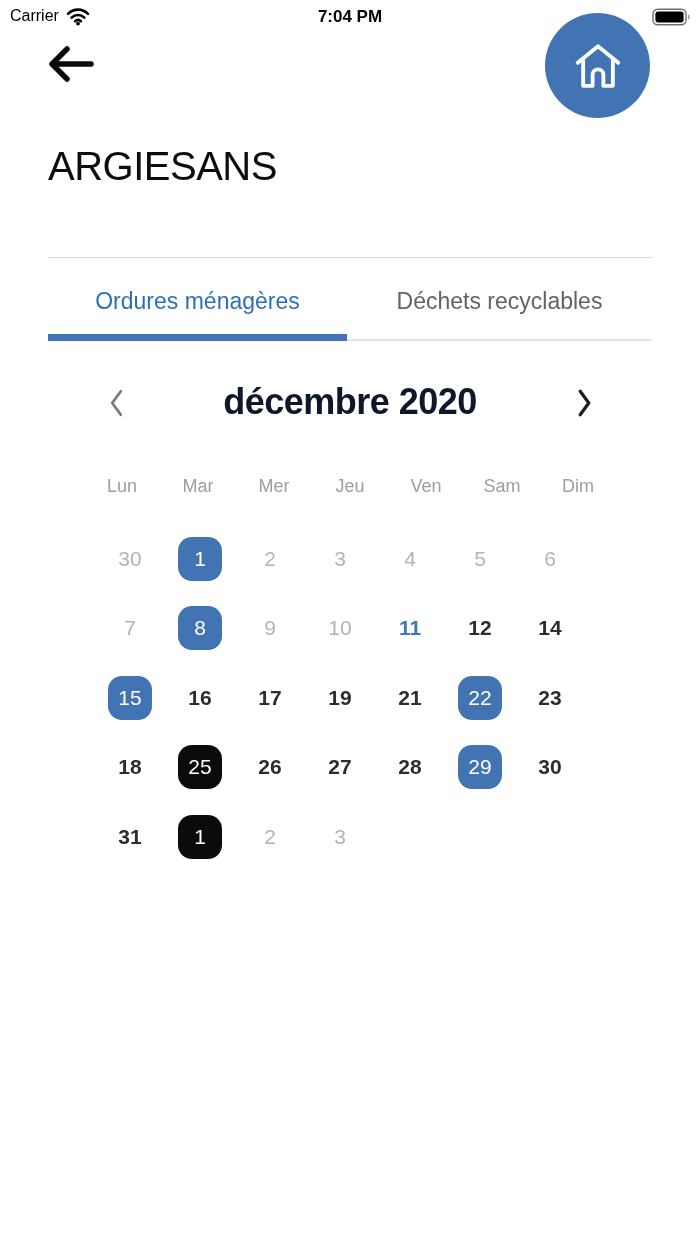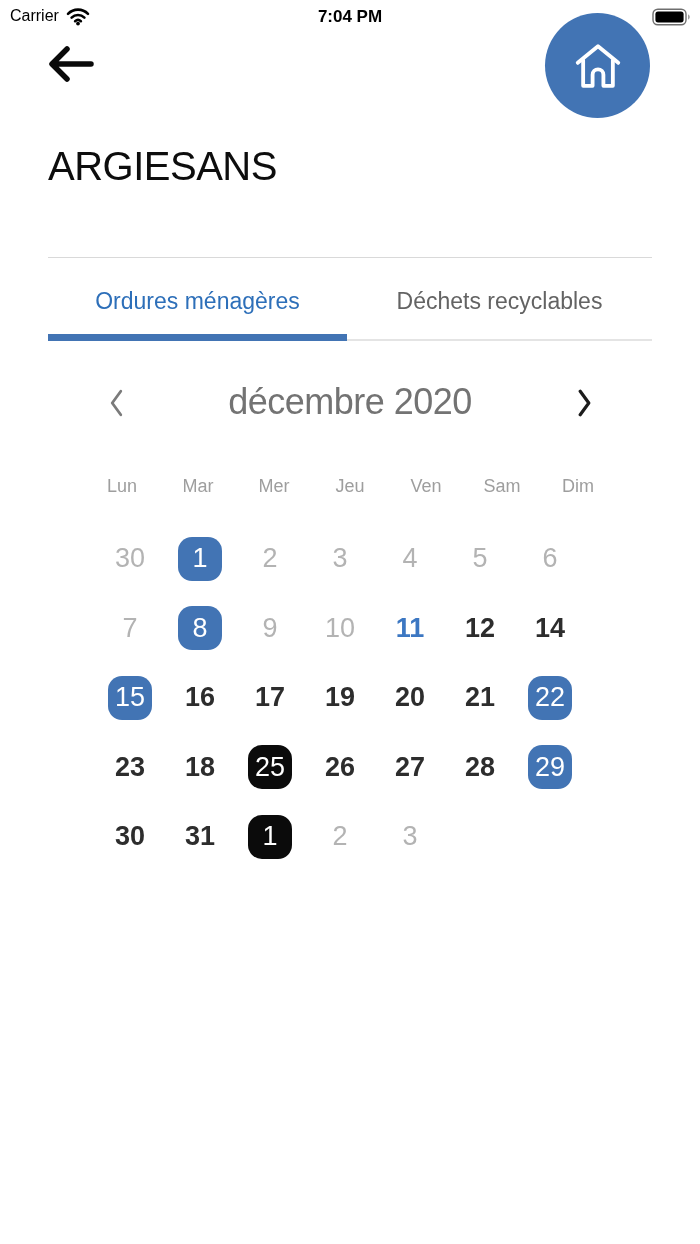--- a/index.html
+++ b/index.html
@@ -32,33 +32,33 @@
   .tabs { position:absolute; left:48px; top:276px; width:604px; height:68px; }
   .tab { position:absolute; top:8px; height:34px; background:none; border:none; cursor:pointer;
          font-family:"Liberation Sans", sans-serif; font-size:23px; line-height:34px; text-align:center; }
   .tab-active { left:0; width:299px; color:var(--tab-active); }
   .tab-inactive { left:299px; width:305px; color:var(--tab-inactive); }
   .tab-underline { position:absolute; left:0; top:58px; width:299px; height:7px; background:var(--accent); }
   .tab-restline { position:absolute; left:299px; top:63px; width:305px; height:2px; background:#e4e4e4; }
   
   .cal-header { position:absolute; left:48px; top:380px; width:604px; height:46px; }
   .month-label { position:absolute; left:0; right:0; top:0; text-align:center;
-                 font-size:36px; font-weight:400; letter-spacing:-0.5px; color:#737373; line-height:44px; }
+                 font-size:36px; font-weight:700; letter-spacing:-0.5px; color:#0f172a; line-height:44px; }
   .nav-btn { position:absolute; top:4px; width:36px; height:38px; background:none; border:none; cursor:pointer;
              display:flex; align-items:center; justify-content:center; }
   .nav-prev { left:50px; }
   .nav-next { left:518px; }
   
   .weekday-row { position:absolute; left:84px; top:476px; width:532px;
                  display:grid; grid-template-columns:repeat(7,76px); }
   .weekday { text-align:center; font-size:18px; color:var(--weekday); }
   .cal-grid { position:absolute; left:95px; top:524px; width:490px;
               display:grid; grid-template-columns:repeat(7,70px); grid-auto-rows:69.5px; }
   .day { display:flex; align-items:center; justify-content:center;
-         font-size:27px; font-weight:700; color:var(--day-normal); }
+         font-size:21px; font-weight:700; color:var(--day-normal); }
   .day.muted { color:var(--muted); font-weight:400; }
   .day.today { color:var(--today); }
   .pill { width:44px; height:44px; border-radius:14px; color:#fff; font-weight:400;
           display:flex; align-items:center; justify-content:center; }
   .day.collection .pill { background:var(--accent); }
   .day.holiday .pill { background:var(--holiday); }
 </style>
 </head>
 <body>
 
@@ -146,21 +146,20 @@
       <div class="day muted">10</div>
       <div class="day today">11</div>
       <div class="day normal">12</div>
       <div class="day normal">14</div>
       <div class="day collection">
         <span class="pill">15</span>
       </div>
       <div class="day normal">16</div>
       <div class="day normal">17</div>
       <div class="day normal">19</div>
-      <div class="day normal">20</div>
       <div class="day normal">21</div>
       <div class="day collection">
         <span class="pill">22</span>
       </div>
       <div class="day normal">23</div>
       <div class="day normal">18</div>
       <div class="day holiday">
         <span class="pill">25</span>
       </div>
       <div class="day normal">26</div>

